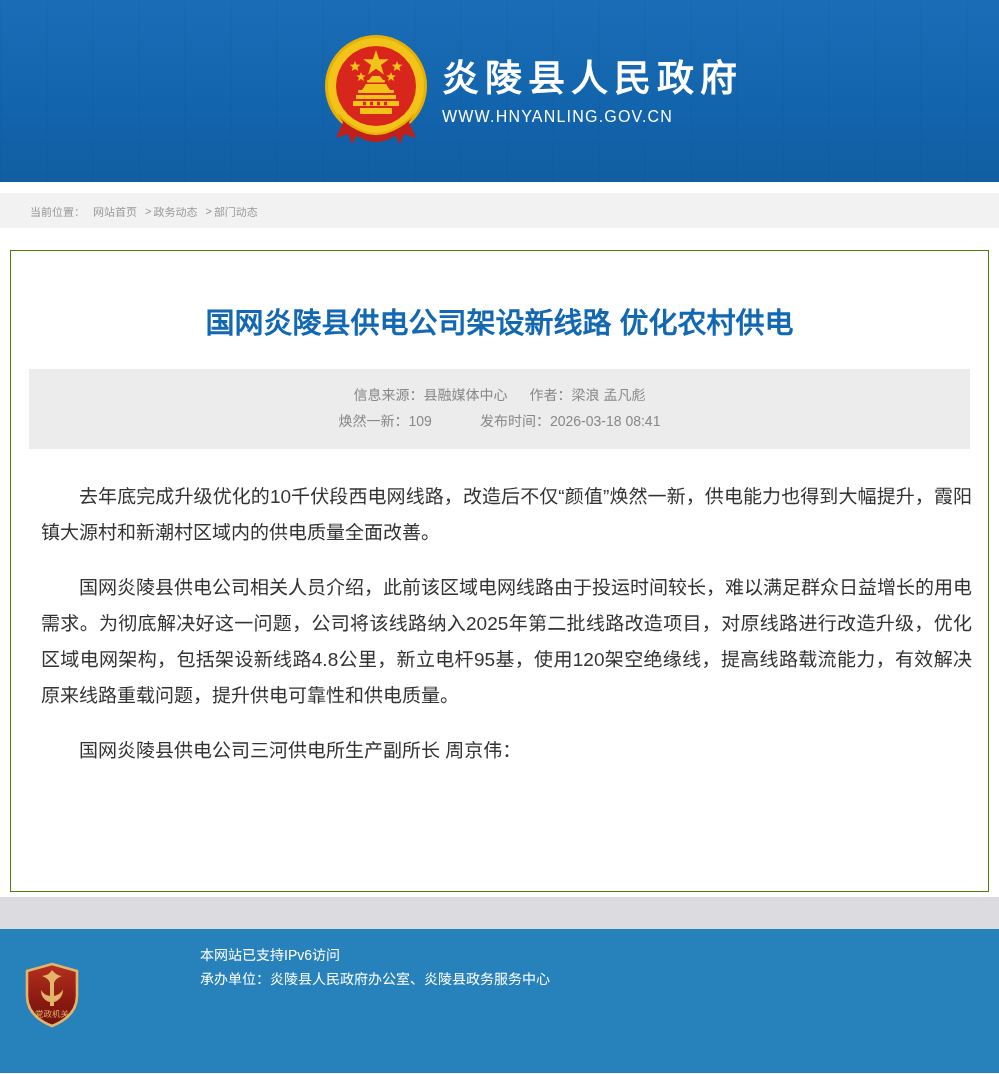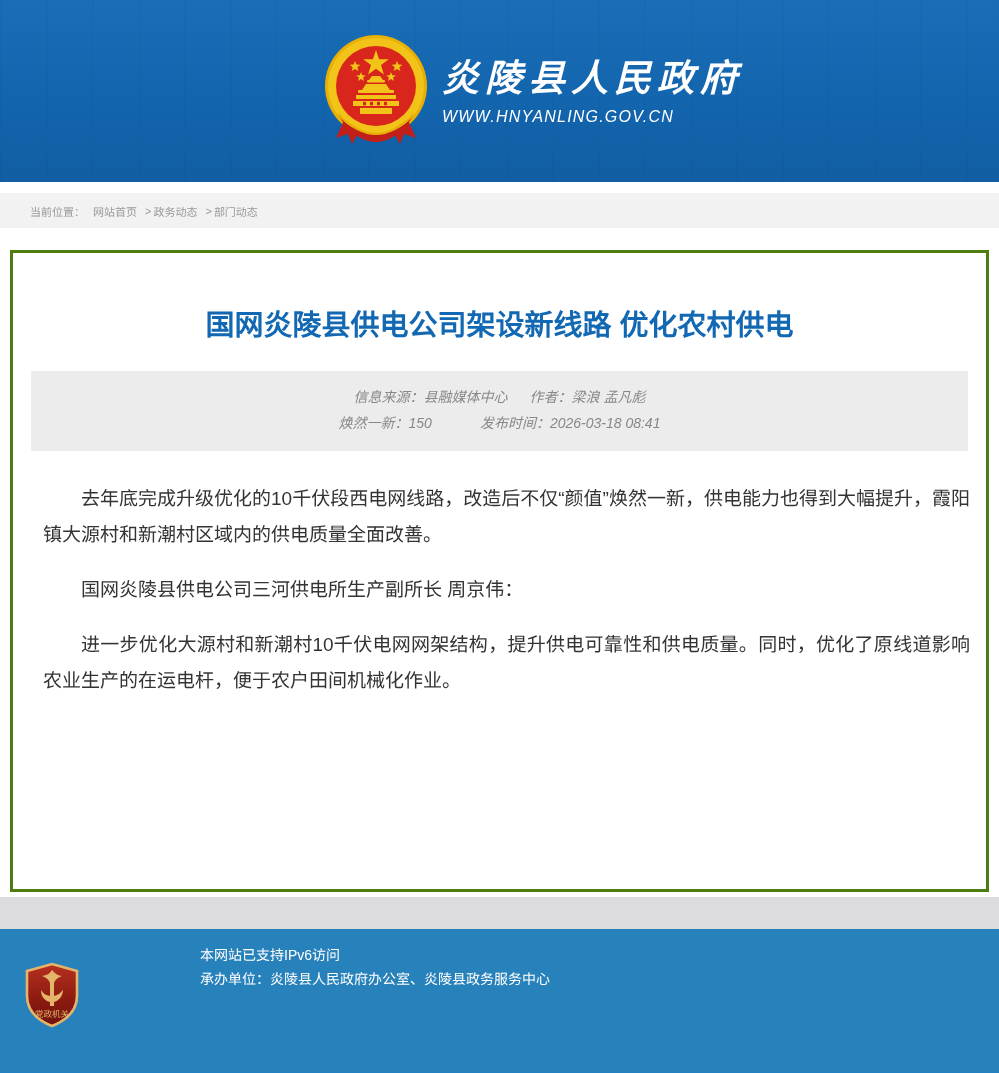--- a/index.html
+++ b/index.html
@@ -16,49 +16,49 @@
     position:absolute; inset:0;
     background:
       linear-gradient(180deg, rgba(255,255,255,0.03) 0%, rgba(0,0,0,0.04) 60%, rgba(0,0,0,0.10) 100%),
       repeating-linear-gradient(90deg, rgba(0,0,0,0.025) 0 2px, transparent 2px 46px);
   }
   .masthead {
     position:absolute; left:322px; top:34px;
     display:flex; align-items:center; gap:12px; cursor:pointer;
   }
   .emblem { width:108px; height:116px; flex:0 0 auto; }
-  .site-title-block { color:#fff;font-style:italic; }
+  .site-title-block { color:#fff; }
   .site-name {
     font-size:37px; font-weight:bold; letter-spacing:6px; line-height:1.15;
   }
   .site-url {
     font-size:16px; letter-spacing:1.2px; margin-top:8px; font-weight:400;
   }
   
   .breadcrumb-bar {
     margin-top:11px; height:35px; background:#f2f2f2;
     display:flex; align-items:center; padding-left:30px;
     font-size:11px; color:#999;
   }
   .breadcrumb-bar a, .crumb { color:#999; text-decoration:none; cursor:pointer; }
   .crumb-sep { margin:0 2px 0 8px; color:#999; }
   .crumb-label { margin-right:8px; }
   
   .article-card {
     margin:22px 10px 5px 10px; background:#fff;
-    border:3px solid #4d7c0f; min-height:642px; padding-bottom:88px;
+    border:1px solid #4d7c0f; min-height:642px; padding-bottom:88px;
   }
   .article-title {
     margin-top:52px; text-align:center;
     color:#1268b2; font-size:29px; font-weight:bold; line-height:40px;
   }
   .article-meta {
     margin:26px 18px 0 18px; background:#ececec;
     padding:13px 0 15px 0; text-align:center;
-    color:#888; font-size:14px; line-height:26px;font-style:italic;
+    color:#888; font-size:14px; line-height:26px;
   }
   .meta-gap-sm { display:inline-block; width:22px; }
   .meta-gap-lg { display:inline-block; width:48px; }
   .article-body { margin:30px 16px 0 30px; }
   .article-body p {
     font-size:19px; line-height:36px; color:#333;
     text-indent:2em; margin-bottom:19px; text-align:justify;
   }
   
   .gray-band { height:32px; background:#dcdce0; }
@@ -129,28 +129,28 @@
 </nav>
 
 <main class="article-card">
   <h1 class="article-title">国网炎陵县供电公司架设新线路 优化农村供电</h1>
 
   <div class="article-meta">
     <div>
       <span>信息来源：</span><span>县融媒体中心</span><span class="meta-gap-sm"></span><span>作者：</span><span>梁浪 孟凡彪</span>
     </div>
     <div>
-      <span>焕然一新：</span><span>150</span><span class="meta-gap-lg"></span><span>发布时间：</span><span>2026-03-18 08:41</span>
+      <span>焕然一新：</span><span>109</span><span class="meta-gap-lg"></span><span>发布时间：</span><span>2026-03-18 08:41</span>
     </div>
   </div>
 
   <div class="article-body">
     <p>去年底完成升级优化的10千伏段西电网线路，改造后不仅“颜值”焕然一新，供电能力也得到大幅提升，霞阳镇大源村和新潮村区域内的供电质量全面改善。</p>
+    <p>国网炎陵县供电公司相关人员介绍，此前该区域电网线路由于投运时间较长，难以满足群众日益增长的用电需求。为彻底解决好这一问题，公司将该线路纳入2025年第二批线路改造项目，对原线路进行改造升级，优化区域电网架构，包括架设新线路4.8公里，新立电杆95基，使用120架空绝缘线，提高线路载流能力，有效解决原来线路重载问题，提升供电可靠性和供电质量。</p>
     <p>国网炎陵县供电公司三河供电所生产副所长 周京伟：</p>
-    <p>进一步优化大源村和新潮村10千伏电网网架结构，提升供电可靠性和供电质量。同时，优化了原线道影响农业生产的在运电杆，便于农户田间机械化作业。</p>
   </div>
 </main>
 
 <div class="gray-band"></div>
 
 <footer class="site-footer">
   <svg class="footer-badge" viewBox="0 0 60 66" aria-hidden="true">
     <defs>
       <linearGradient id="shieldGrad" x1="0" y1="0" x2="0" y2="1">
         <stop offset="0" stop-color="#b5301f"></stop>

